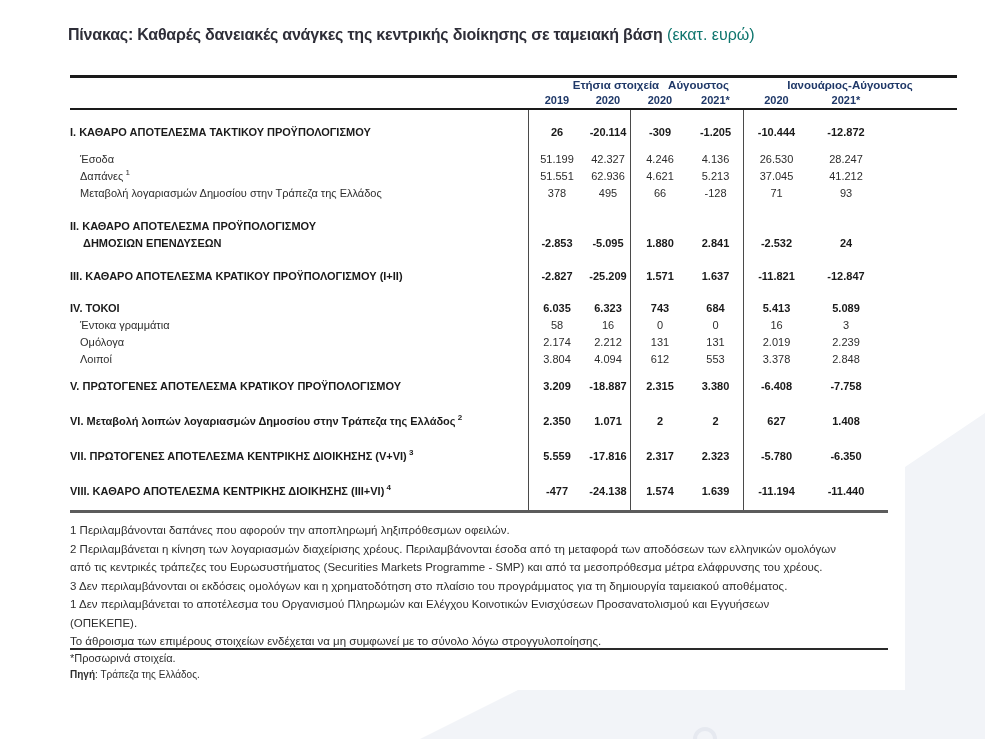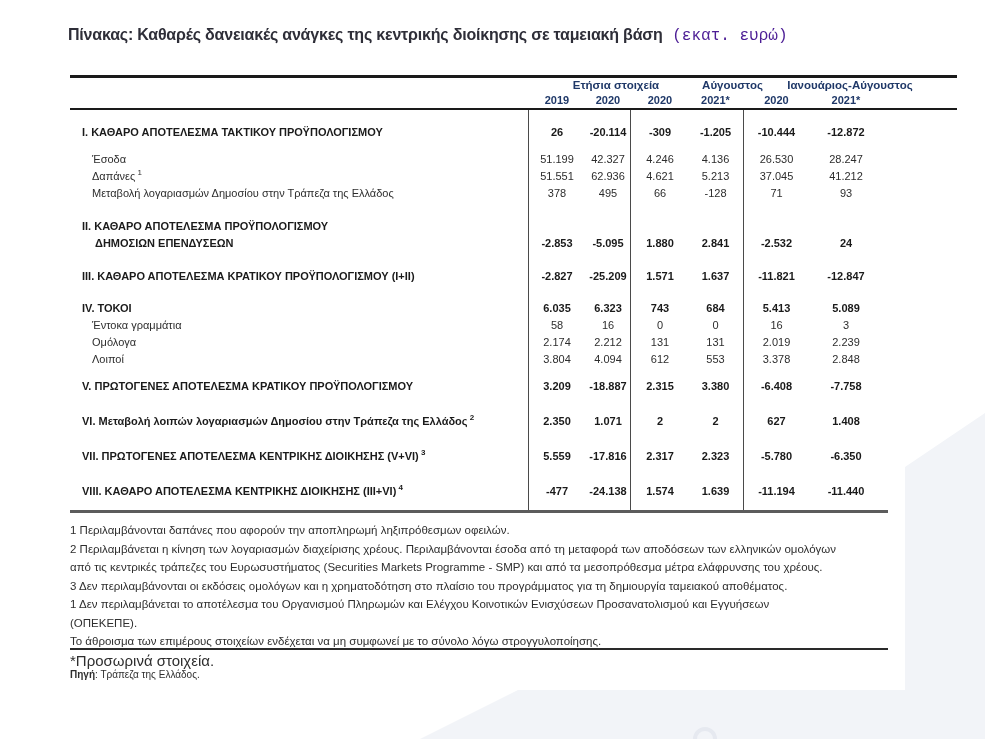--- a/index.html
+++ b/index.html
@@ -14,53 +14,53 @@
     position:absolute;inset:0;background:#f2f4f8;
     clip-path:polygon(985px 413px,905px 467px,905px 690px,518px 690px,420px 739px,985px 739px);
   }
   .ring{
     position:absolute;left:693px;top:727px;width:24px;height:24px;
     border-radius:50%;border:4px solid #e6e9f0;background:transparent;box-sizing:border-box;
   }
   
   .title{position:absolute;left:68px;top:26px;font-size:16px;color:#2e2e38;white-space:nowrap;}
   .title b{font-weight:bold;letter-spacing:-0.2px;}
-  .title .unit{font-weight:normal;color:#4c1d95;font-family:Liberation Mono, monospace;}
+  .title .unit{font-weight:normal;color:#0f766e;}
   
   .rule{position:absolute;background:#1a1a1a;}
   .rule-top{left:70px;top:75px;width:887px;height:2.5px;}
   .rule-head{left:70px;top:108px;width:887px;height:2px;}
   .rule-bottom{left:70px;top:510px;width:818px;height:2.5px;background:#5c5c5c;}
   .rule-foot{left:70px;top:648px;width:818px;height:1.5px;background:#2a2a2a;}
   
   .vline{position:absolute;top:110px;height:400px;width:1px;background:#4a4a4a;}
   .v1{left:528px;} .v2{left:630px;} .v3{left:743px;}
   
   .c1{left:460px;width:54px;} .c2{left:514px;width:48px;}
   .c3{left:562px;width:56px;} .c4{left:618px;width:55px;}
   .c5{left:673px;width:67px;} .c6{left:740px;width:72px;}
   
   .thead{position:absolute;left:70px;top:77px;width:818px;height:31px;color:#1f3868;font-weight:bold;font-size:11.5px;}
   .thead .grp{position:absolute;top:2px;height:14px;text-align:center;white-space:nowrap;}
-  .g1{left:460px;width:172px;} .g2{left:572px;width:181px;} .g3{left:673px;width:214px;}
+  .g1{left:460px;width:172px;} .g2{left:538px;width:181px;} .g3{left:673px;width:214px;}
   .thead .yr{position:absolute;top:16.5px;height:14px;text-align:center;font-size:11px;}
   
   .tbody{position:absolute;left:70px;top:110px;width:818px;font-size:11px;}
   .trow{position:relative;height:17px;line-height:17px;}
-  .trow .lab{position:absolute;left:0;width:458px;white-space:nowrap;overflow:visible;margin-left:12px;}
+  .trow .lab{position:absolute;left:0;width:458px;white-space:nowrap;overflow:visible;}
   .trow .val{position:absolute;text-align:center;white-space:nowrap;}
   .trow.main{font-weight:bold;}
   .trow.sub{color:#2d2d2d;}
   .trow.sub .lab{padding-left:10px;}
   .trow.cont .lab{padding-left:13px;}
   sup{font-size:8px;vertical-align:super;line-height:0;}
   
   .fnotes{position:absolute;left:70px;top:521px;width:830px;font-size:11.5px;line-height:18.5px;color:#2e2e2e;}
   .fnotes .fline{white-space:nowrap;}
-  .note-prov{position:absolute;left:70px;top:652px;font-size:15px;color:#2e2e2e;}
+  .note-prov{position:absolute;left:70px;top:652px;font-size:11px;color:#2e2e2e;}
   .note-src{position:absolute;left:70px;top:669px;font-size:10px;color:#2e2e2e;}
   .note-src .lbl{font-weight:bold;}
 </style>
 </head>
 <body>
 
 <div class="wedge"></div>
 <div class="ring"></div>
 
 <div class="title"><b>Πίνακας: Καθαρές δανειακές ανάγκες της κεντρικής διοίκησης σε ταμειακή βάση</b><span class="unit"> (εκατ. ευρώ)</span></div>

